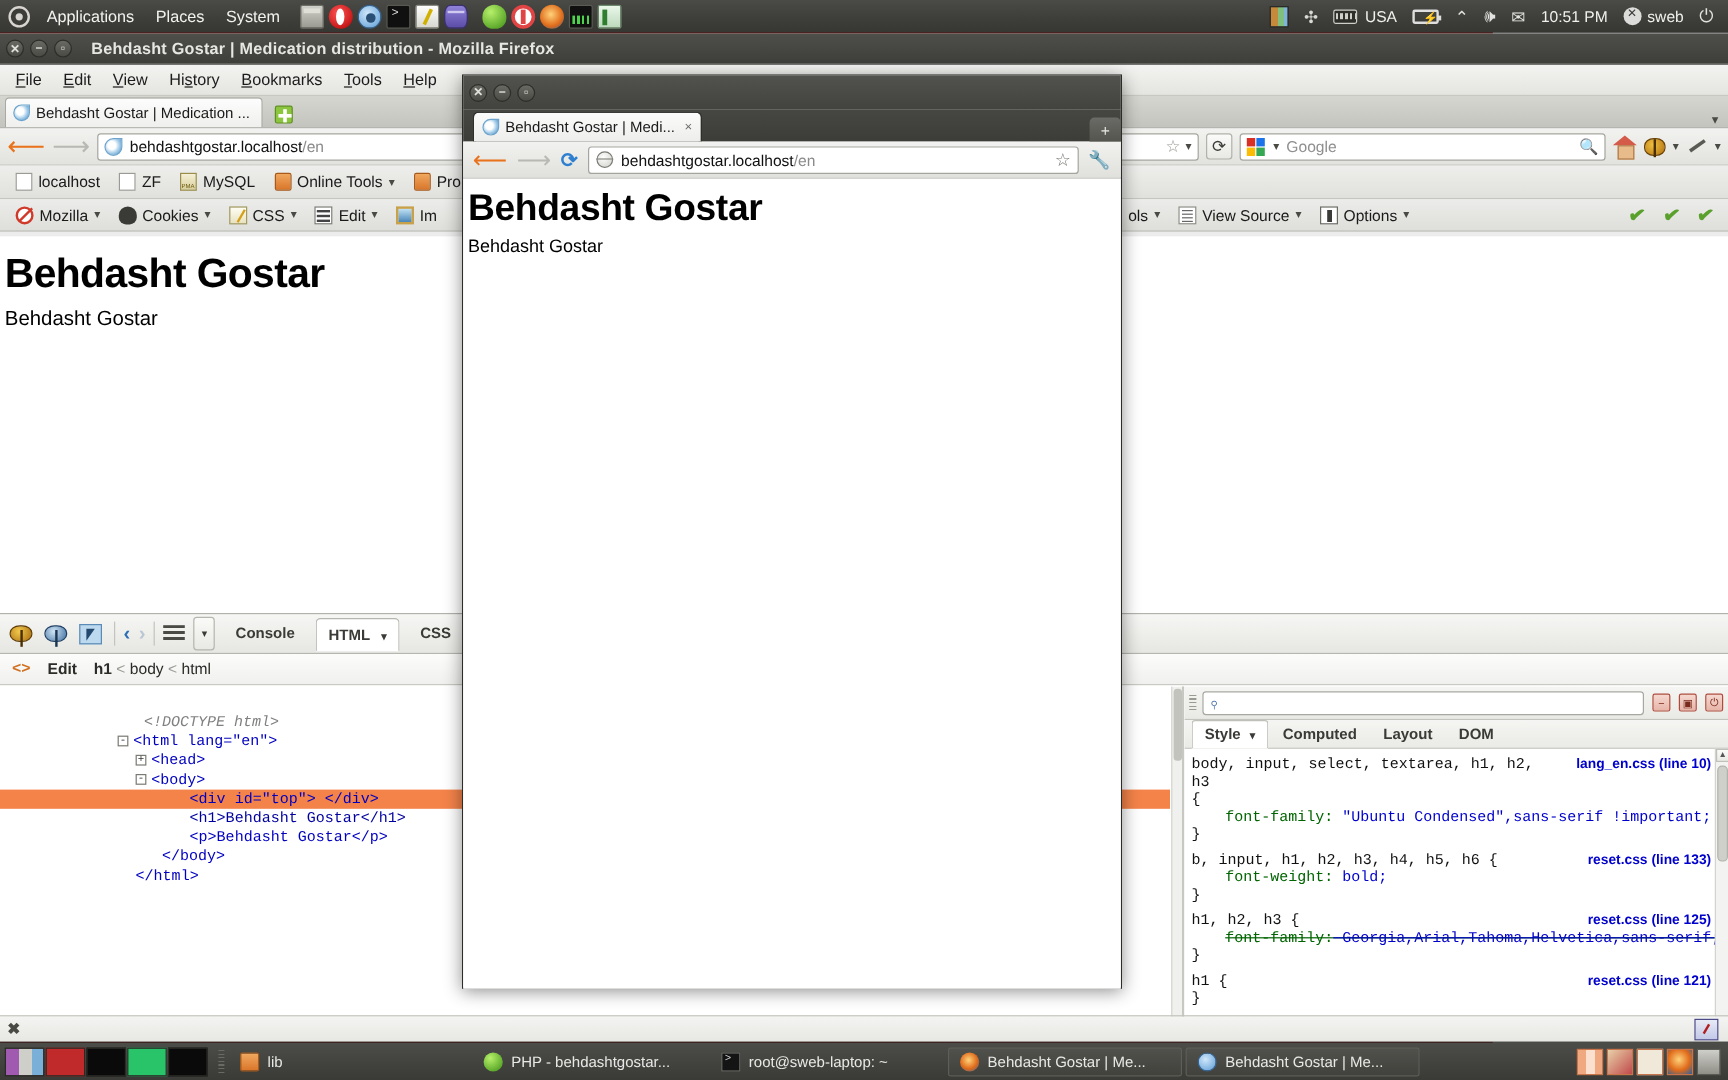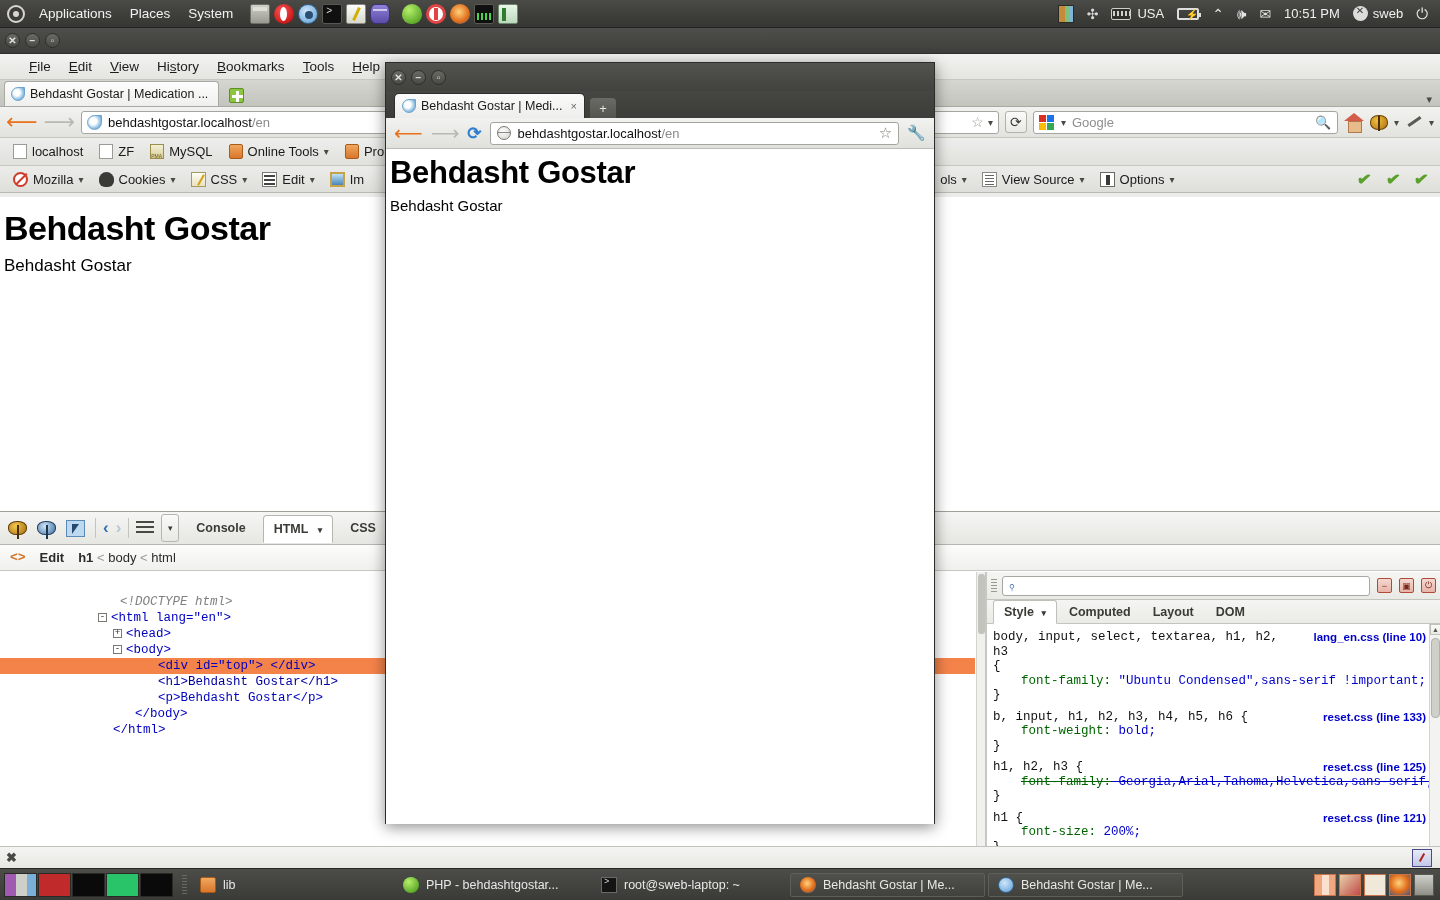--- a/index.html
+++ b/index.html
@@ -74,21 +74,21 @@
     height:26px; background:linear-gradient(to bottom,#4e4e4a,#3e3e3a);
     display:flex; align-items:center; color:#e6e6e2; font-size:13.5px; font-weight:bold;
     border-bottom:1px solid #2e2e2a;
   }
   .wb { width:15px;height:15px;border-radius:50%;background:linear-gradient(#6a6a64,#4a4a45);
         border:1px solid #2d2d29; margin-left:5px; position:relative; color:#e0e0dc; font-size:10px;
         display:flex;align-items:center;justify-content:center; }
   .ff-title { margin-left:16px; font-weight:bold; letter-spacing:.2px; }
 
   .ff-menubar { height:26px; background:linear-gradient(to bottom,#f3f3f1,#e4e4e0);
-    border-bottom:1px solid #c8c8c2; display:flex; align-items:center; padding-left:20px; font-size:13.5px; color:#1c1c1c;}
+    border-bottom:1px solid #c8c8c2; display:flex; align-items:center; padding-left:4px; font-size:13.5px; color:#1c1c1c;}
   .ff-menubar span { padding:3px 9px; }
   .ff-menubar u { text-decoration:underline; }
 
   .ff-tabbar { height:27px; background:linear-gradient(to bottom,#d6d6d0,#c4c4be);
     border-bottom:1px solid #a9a9a3; display:flex; align-items:flex-end; padding-left:4px; }
   .ff-tab { height:25px; background:linear-gradient(to bottom,#fdfdfd,#efefed);
     border:1px solid #a9a9a3; border-bottom:none; border-radius:4px 4px 0 0;
     display:flex; align-items:center; padding:0 10px 0 6px; font-size:12.5px; color:#1a1a1a; max-width:240px; }
   .tab-favicon { width:14px;height:14px;margin-right:5px; position:relative; flex:none;}
   .favicon-leaf { width:14px;height:14px; border-radius:50% 0 50% 50%;
@@ -241,21 +241,21 @@
   .sb-right { margin-left:auto; padding-right:8px; display:flex; align-items:center;}
   .sb-meter { width:20px;height:18px; background:linear-gradient(#e8eaf5,#c2c8e8); border:1px solid #4a4a8a; position:relative;}
   .sb-meter::after{content:"";position:absolute;left:8px;top:3px;width:2px;height:9px;background:#b02020;transform:rotate(30deg);}
 
   
   .chrome-window { position:absolute; left:385px; top:62px; width:550px; height:762px;
     background:#fff; border:1px solid #2c2c28; box-shadow:0 3px 14px rgba(0,0,0,.45); }
   .cr-titlebar { height:28px; background:linear-gradient(to bottom,#52524e,#42423e);
     display:flex; align-items:center; color:#dedede; font-size:13.5px; font-weight:bold;}
   .cr-title { margin-left:18px; }
-  .cr-tabstrip { height:27px; background:linear-gradient(#464642,#3c3c38); display:flex; align-items:flex-end; padding-left:8px;}
+  .cr-tabstrip { height:27px; background:linear-gradient(#464642,#3c3c38); display:flex; align-items:flex-end; padding-left:8px;justify-content:space-between;}
   .cr-tab { height:25px; background:linear-gradient(#fbfbfb,#ededeb); border:1px solid #2e2e2a; border-bottom:none;
     border-radius:5px 5px 0 0; display:flex; align-items:center; padding:0 7px; font-size:12.5px; color:#1a1a1a;}
   .cr-tab-x { margin-left:8px; color:#6a6a65; font-size:11px;}
   .cr-newtab { width:26px;height:20px; margin-left:5px; background:linear-gradient(#6a6a66,#55554f);
     border-radius:4px 4px 0 0; display:flex;align-items:center;justify-content:center;color:#e6e6e2;font-size:13px;}
   .cr-toolbar { height:31px; background:linear-gradient(#f2f2f0,#e0e0dc); border-bottom:1px solid #bdbdb7;
     display:flex; align-items:center; padding:0 8px; gap:8px;}
   .cr-back{ color:#e8731c; font-size:20px;}
   .cr-fwd{ color:#b9b9b4; font-size:20px;}
   .cr-reload{ color:#2f7fd0; font-size:17px; font-weight:bold;}
@@ -341,20 +341,21 @@
       <span class="gp-item ico-power">⏻</span>
     </div>
   </div>
 
   <div class="ff-window">
 
     <div class="ff-titlebar">
       <div class="wb">✕</div>
       <div class="wb">−</div>
       <div class="wb">▫</div>
+      <div class="ff-title">Behdasht Gostar | Medication distribution - Mozilla Firefox</div>
     </div>
 
     <div class="ff-menubar">
       <span><u>F</u>ile</span>
       <span><u>E</u>dit</span>
       <span><u>V</u>iew</span>
       <span>Hi<u>s</u>tory</span>
       <span><u>B</u>ookmarks</span>
       <span><u>T</u>ools</span>
       <span><u>H</u>elp</span>
@@ -582,21 +583,20 @@
 
             <div class="rule disabled">
               <div class="sel-line">h1, h2, h3 {</div>
               <div class="prop"><span>font-family:</span><span class="pval"> Georgia,Arial,Tahoma,Helvetica,sans-serif;</span></div>
               <div>}</div>
               <div class="src">reset.css (line 125)</div>
             </div>
 
             <div class="rule">
               <div class="sel-line">h1 {</div>
-              <div class="prop"><span>font-size:</span><span class="pval"> 200%;</span></div>
               <div>}</div>
               <div class="src">reset.css (line 121)</div>
             </div>
 
           </div>
 
           <div class="css-scroll">
             <div class="up">▲</div>
             <div class="thumb"></div>
             <div class="dn">▼</div>

